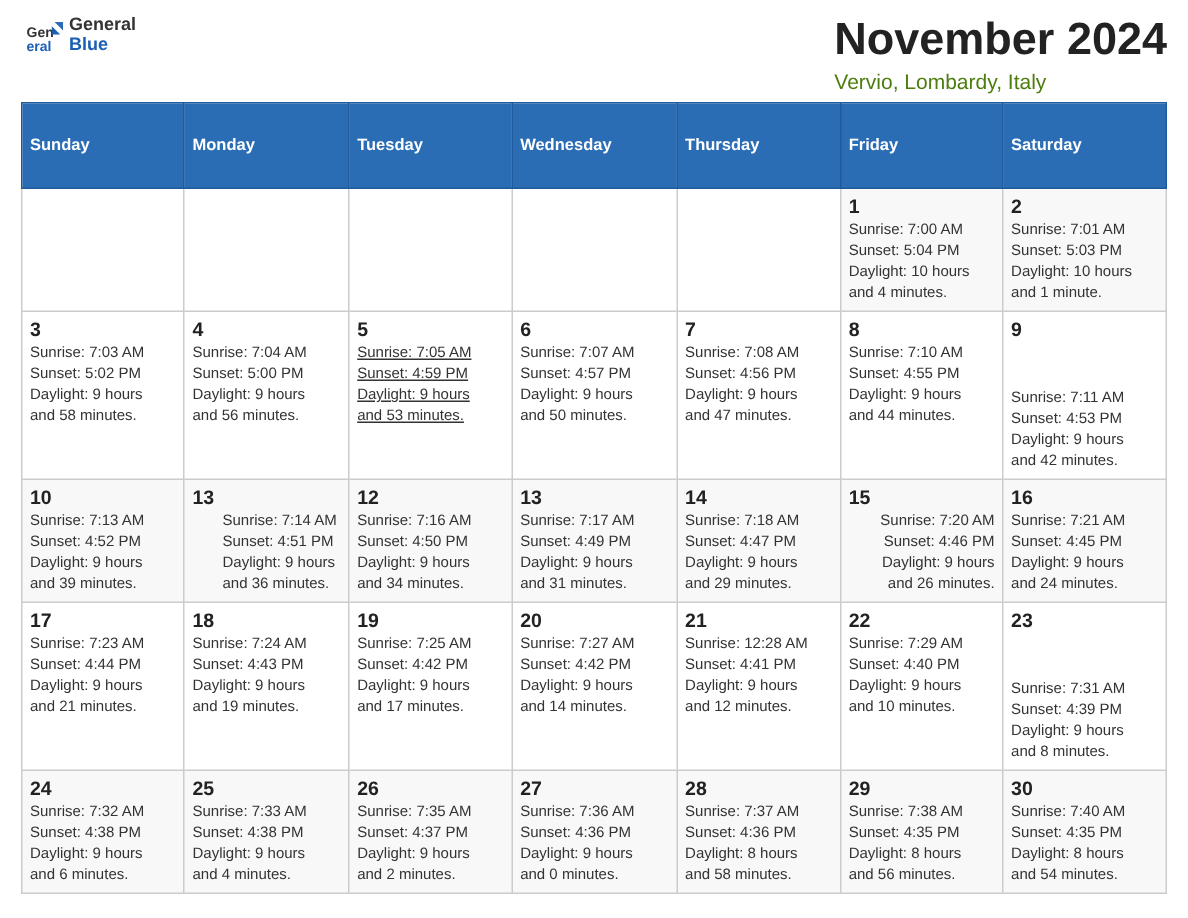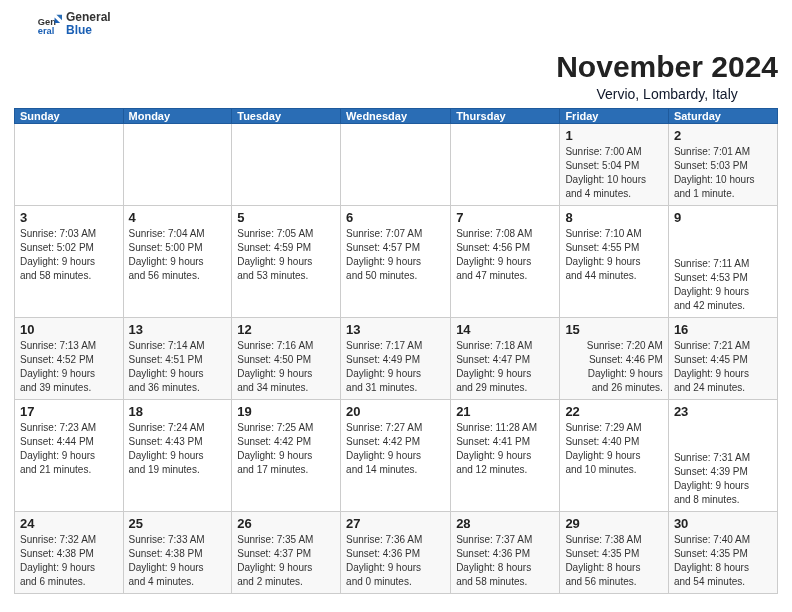--- a/index.html
+++ b/index.html
@@ -15,59 +15,56 @@
       padding: 10px 14px;
     }
     .header {
       display: flex;
       justify-content: space-between;
       align-items: flex-start;
       margin-bottom: 6px;
     }
     .logo {
       display: flex;
-      align-items: center;
       gap: 4px;
-      margin-left: 20px;
     }
     .logo-text {
       font-size: 12px;
       font-weight: bold;
       line-height: 1.1;
     }
     .logo-text .general { color: #333; }
     .logo-text .blue { color: #1a5fb4; }
     .logo-icon {
       width: 28px;
       height: 28px;
     }
     .title-block {
-      text-align: center;
-      margin-top: 40px;
+      text-align: left;
     }
     .month-title {
       font-size: 30px;
       font-weight: bold;
       color: #222;
     }
     .location {
       font-size: 14px;
-      color: #0f172a;
+      color: #4d7c0f;
       margin-top: 2px;
     }
     .calendar {
       width: 100%;
       border-collapse: collapse;
       font-size: 9.5px;
     }
     .calendar thead th {
       background-color: #2a6db5;
       color: #fff;
       text-align: left;
-      padding: 1px 5px;
+      padding: 22px 5px;
       font-size: 11px;
       font-weight: bold;
       border: 1px solid #1e5a9c;
     }
     .calendar tbody td {
       border: 1px solid #ccc;
       vertical-align: top;
       padding: 4px 5px;
       width: 113px;
       height: 78px;
@@ -160,21 +157,21 @@
           </td>
           <td>
             <span class="day-number">4</span>
             <div class="day-info" style="white-space: pre-line;">Sunrise: 7:04 AM
 Sunset: 5:00 PM
 Daylight: 9 hours
 and 56 minutes.</div>
           </td>
           <td>
             <span class="day-number">5</span>
-            <div class="day-info" style="white-space: pre-line;">Sunrise: 7:05 AM
+            <div class="day-info" style="white-space: pre-line; text-decoration: underline;">Sunrise: 7:05 AM
 Sunset: 4:59 PM
 Daylight: 9 hours
 and 53 minutes.</div>
           </td>
           <td>
             <span class="day-number">6</span>
             <div class="day-info" style="white-space: pre-line;">Sunrise: 7:07 AM
 Sunset: 4:57 PM
 Daylight: 9 hours
 and 50 minutes.</div>
@@ -204,21 +201,21 @@
         <tr>
           <td>
             <span class="day-number">10</span>
             <div class="day-info" style="white-space: pre-line;">Sunrise: 7:13 AM
 Sunset: 4:52 PM
 Daylight: 9 hours
 and 39 minutes.</div>
           </td>
           <td>
             <span class="day-number">13</span>
-            <div class="day-info" style="white-space: pre-line;">Sunrise: 7:14 AM
+            <div class="day-info" style="white-space: pre-line; margin-left: 20px;">Sunrise: 7:14 AM
 Sunset: 4:51 PM
 Daylight: 9 hours
 and 36 minutes.</div>
           </td>
           <td>
             <span class="day-number">12</span>
             <div class="day-info" style="white-space: pre-line;">Sunrise: 7:16 AM
 Sunset: 4:50 PM
 Daylight: 9 hours
 and 34 minutes.</div>
@@ -276,21 +273,21 @@
           </td>
           <td>
             <span class="day-number">20</span>
             <div class="day-info" style="white-space: pre-line;">Sunrise: 7:27 AM
 Sunset: 4:42 PM
 Daylight: 9 hours
 and 14 minutes.</div>
           </td>
           <td>
             <span class="day-number">21</span>
-            <div class="day-info" style="white-space: pre-line;">Sunrise: 11:28 AM
+            <div class="day-info" style="white-space: pre-line;">Sunrise: 12:28 AM
 Sunset: 4:41 PM
 Daylight: 9 hours
 and 12 minutes.</div>
           </td>
           <td>
             <span class="day-number">22</span>
             <div class="day-info" style="white-space: pre-line;">Sunrise: 7:29 AM
 Sunset: 4:40 PM
 Daylight: 9 hours
 and 10 minutes.</div>

